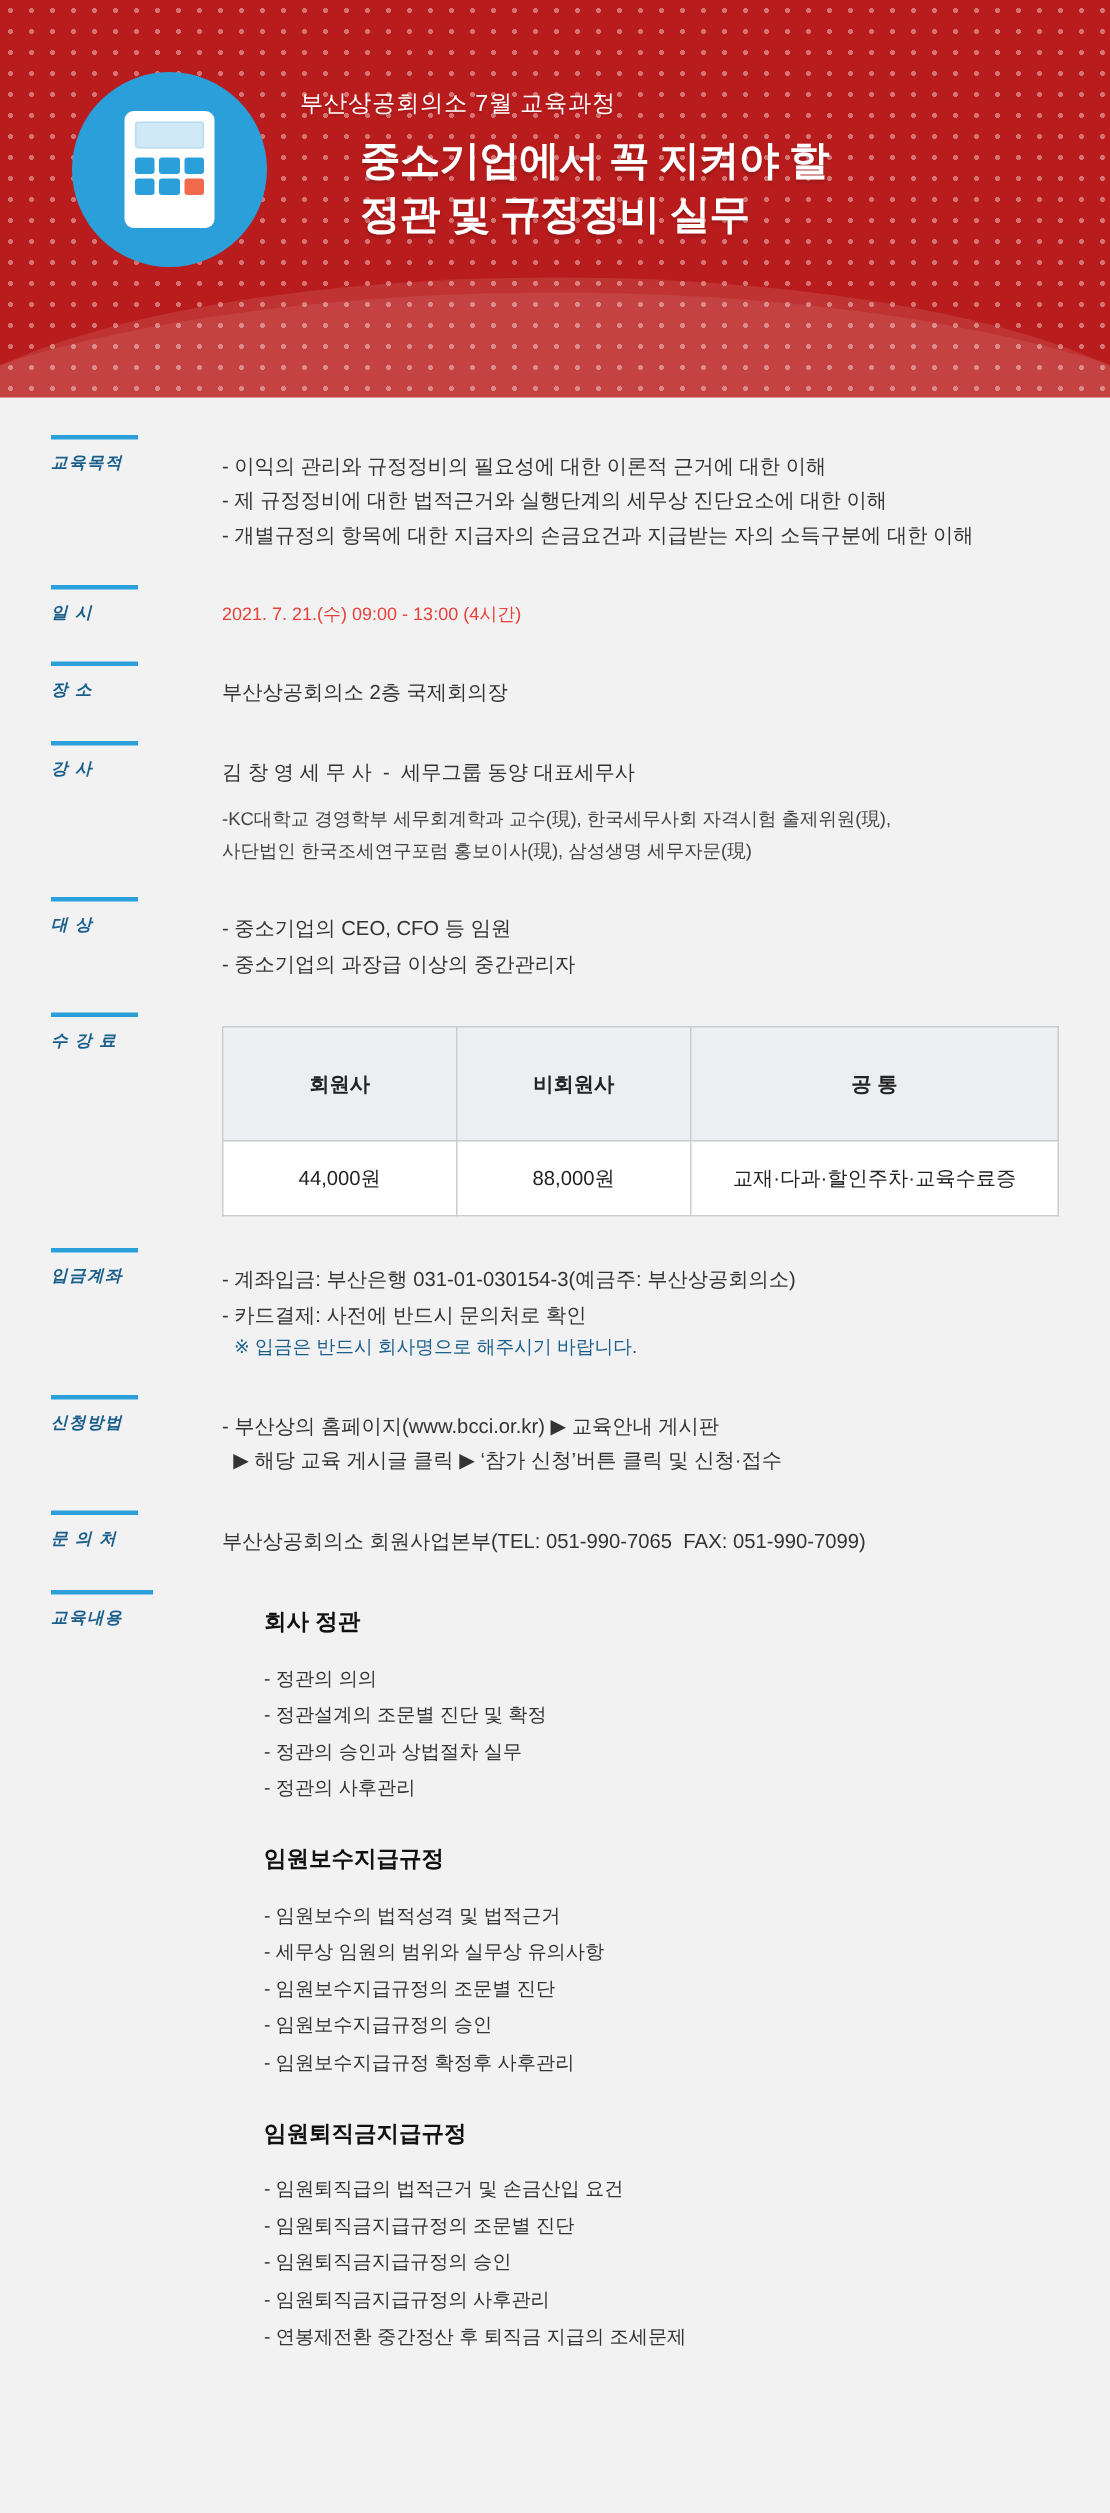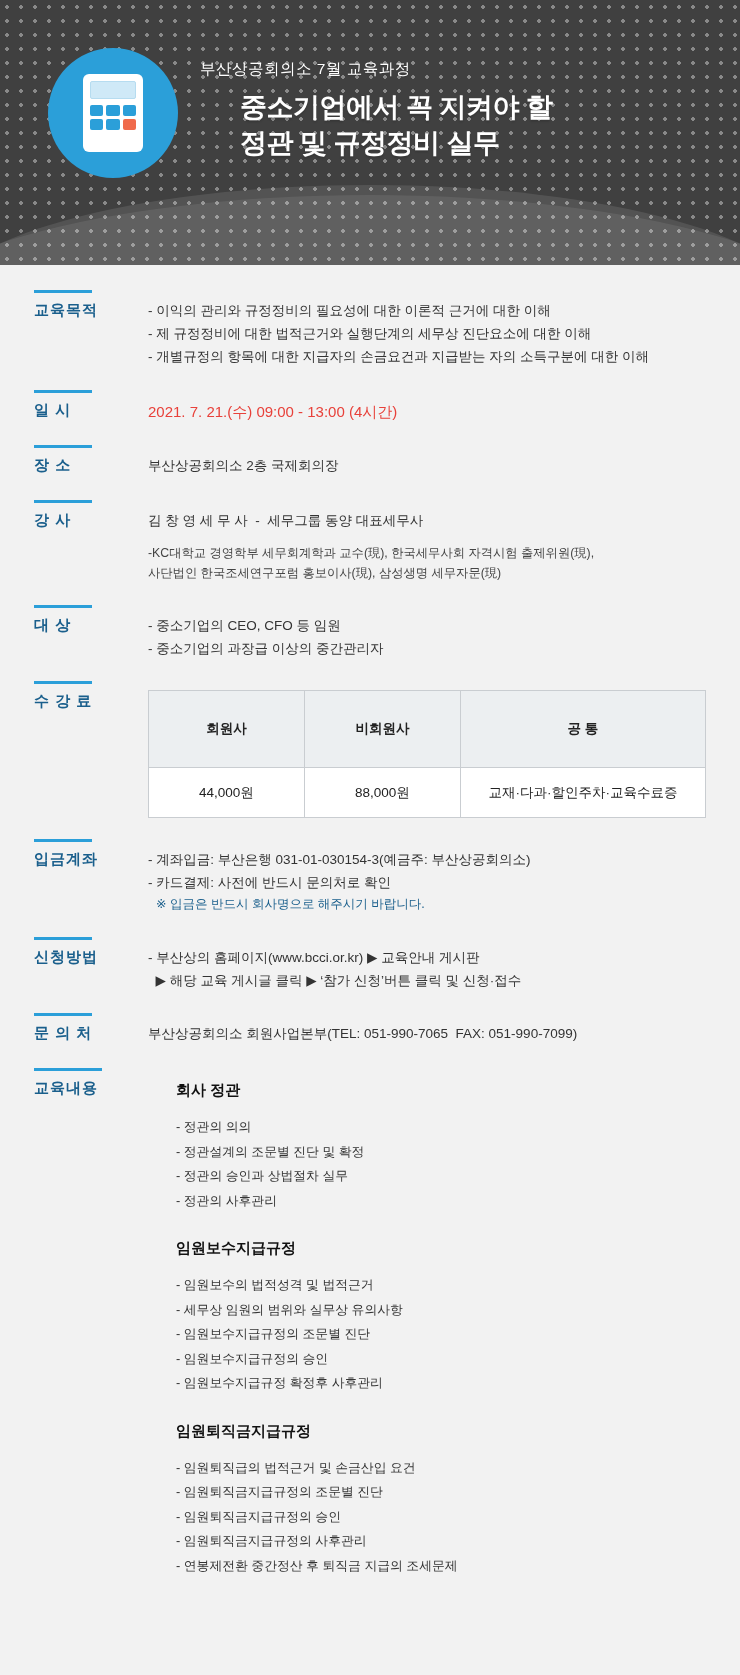--- a/index.html
+++ b/index.html
@@ -15,21 +15,21 @@
     min-height: 1675px;
     position: relative;
     background: #f2f2f2;
     overflow: hidden;
   }
 
   
   .header {
     position: relative;
     height: 265px;
-    background: #404040;
+    background: #b91c1c;
     overflow: hidden;
   }
   .header .dots {
     position: absolute;
     inset: 0;
     background-image:
       radial-gradient(circle, rgba(255,255,255,0.45) 1.6px, transparent 1.8px);
     background-size: 14px 14px;
     opacity: .85;
   }
@@ -121,27 +121,28 @@
     padding: 34px 34px 44px 34px;
   }
   .row {
     display: flex;
     align-items: flex-start;
     margin-bottom: 30px;
   }
   .label {
     flex: 0 0 98px;
     padding-top: 2px;
-    font-size: 15px;
+    font-size: 11px;
     font-weight: bold;
     color: #1a5f8c;
     text-align: left;
     letter-spacing: 1px;
     position: relative;
     padding-bottom: 4px;
+    font-style: italic;
   }
   .label .bar {
     position: absolute;
     top: -9px;
     left: 0;
     width: 58px;
     height: 3px;
     background: #2b9fd9;
   }
   .label.wide .bar { width: 68px; }
@@ -151,21 +152,21 @@
     font-size: 13.5px;
     line-height: 1.72;
     color: #333;
   }
   .body-col .ln { white-space: pre-wrap; }
   .body-col .sub {
     font-size: 12.3px;
     color: #444;
     line-height: 1.68;
   }
-  .accent-red { color: #e8413a; font-size: 15px; }
+  .accent-red { color: #e8413a; font-size: 12px; }
   .note {
     color: #1a5f8c;
     font-size: 12.5px;
     padding-left: 8px;
   }
 
   
   .fee-table {
     width: 100%;
     border-collapse: collapse;

